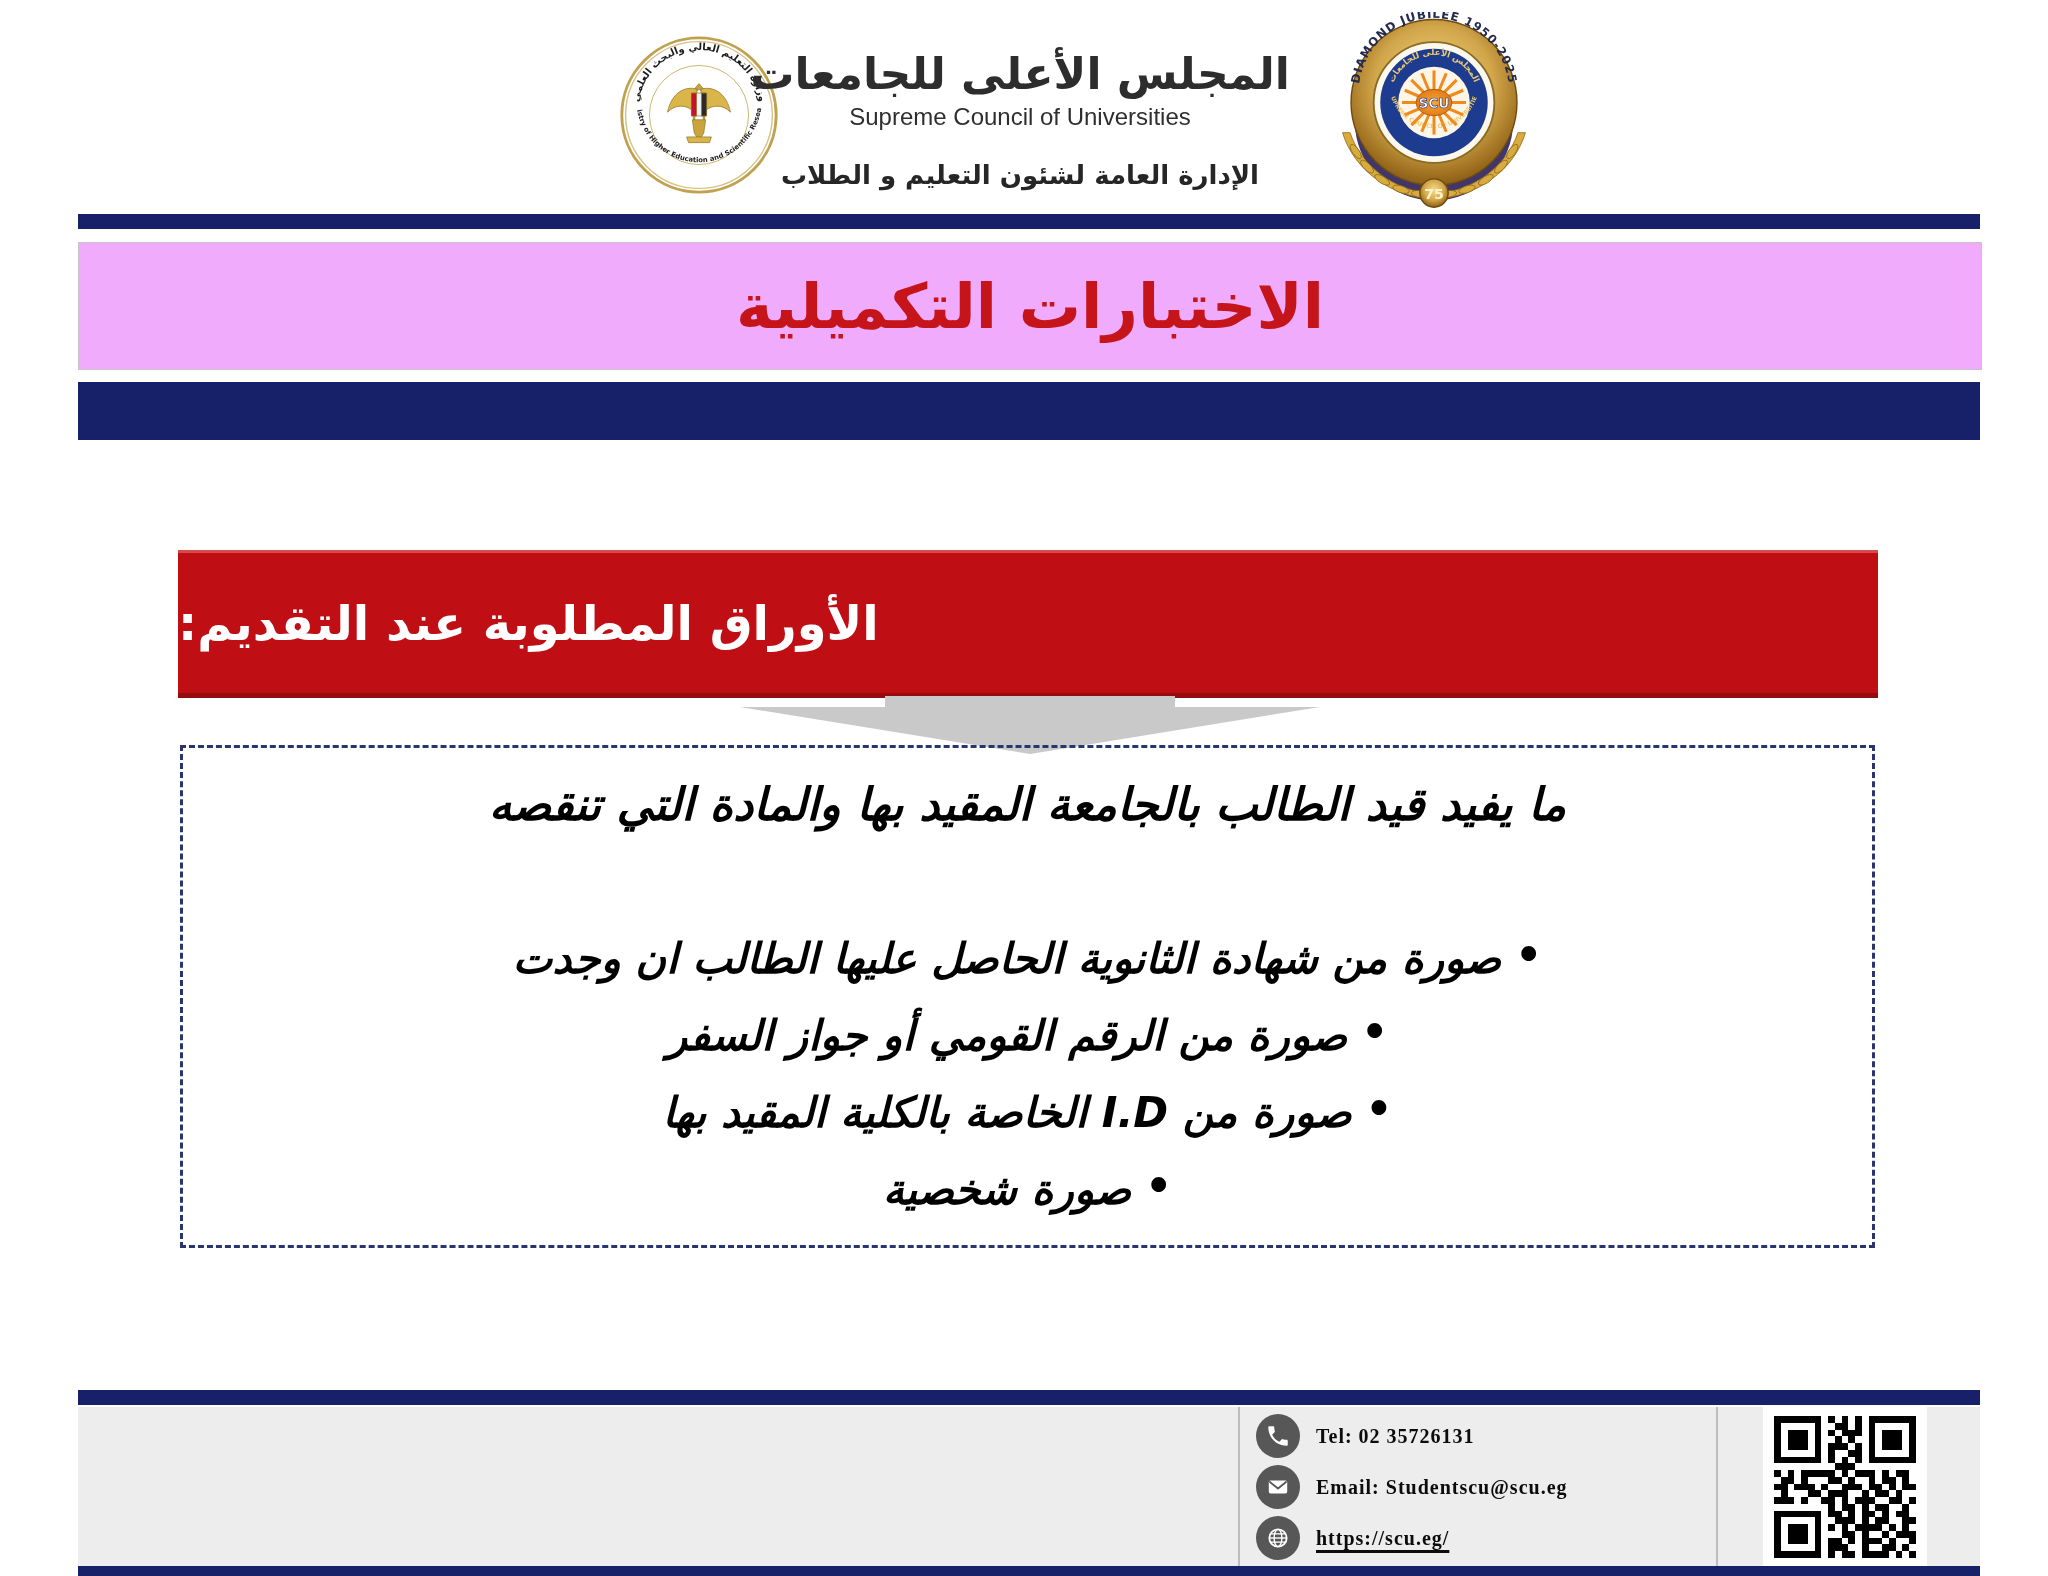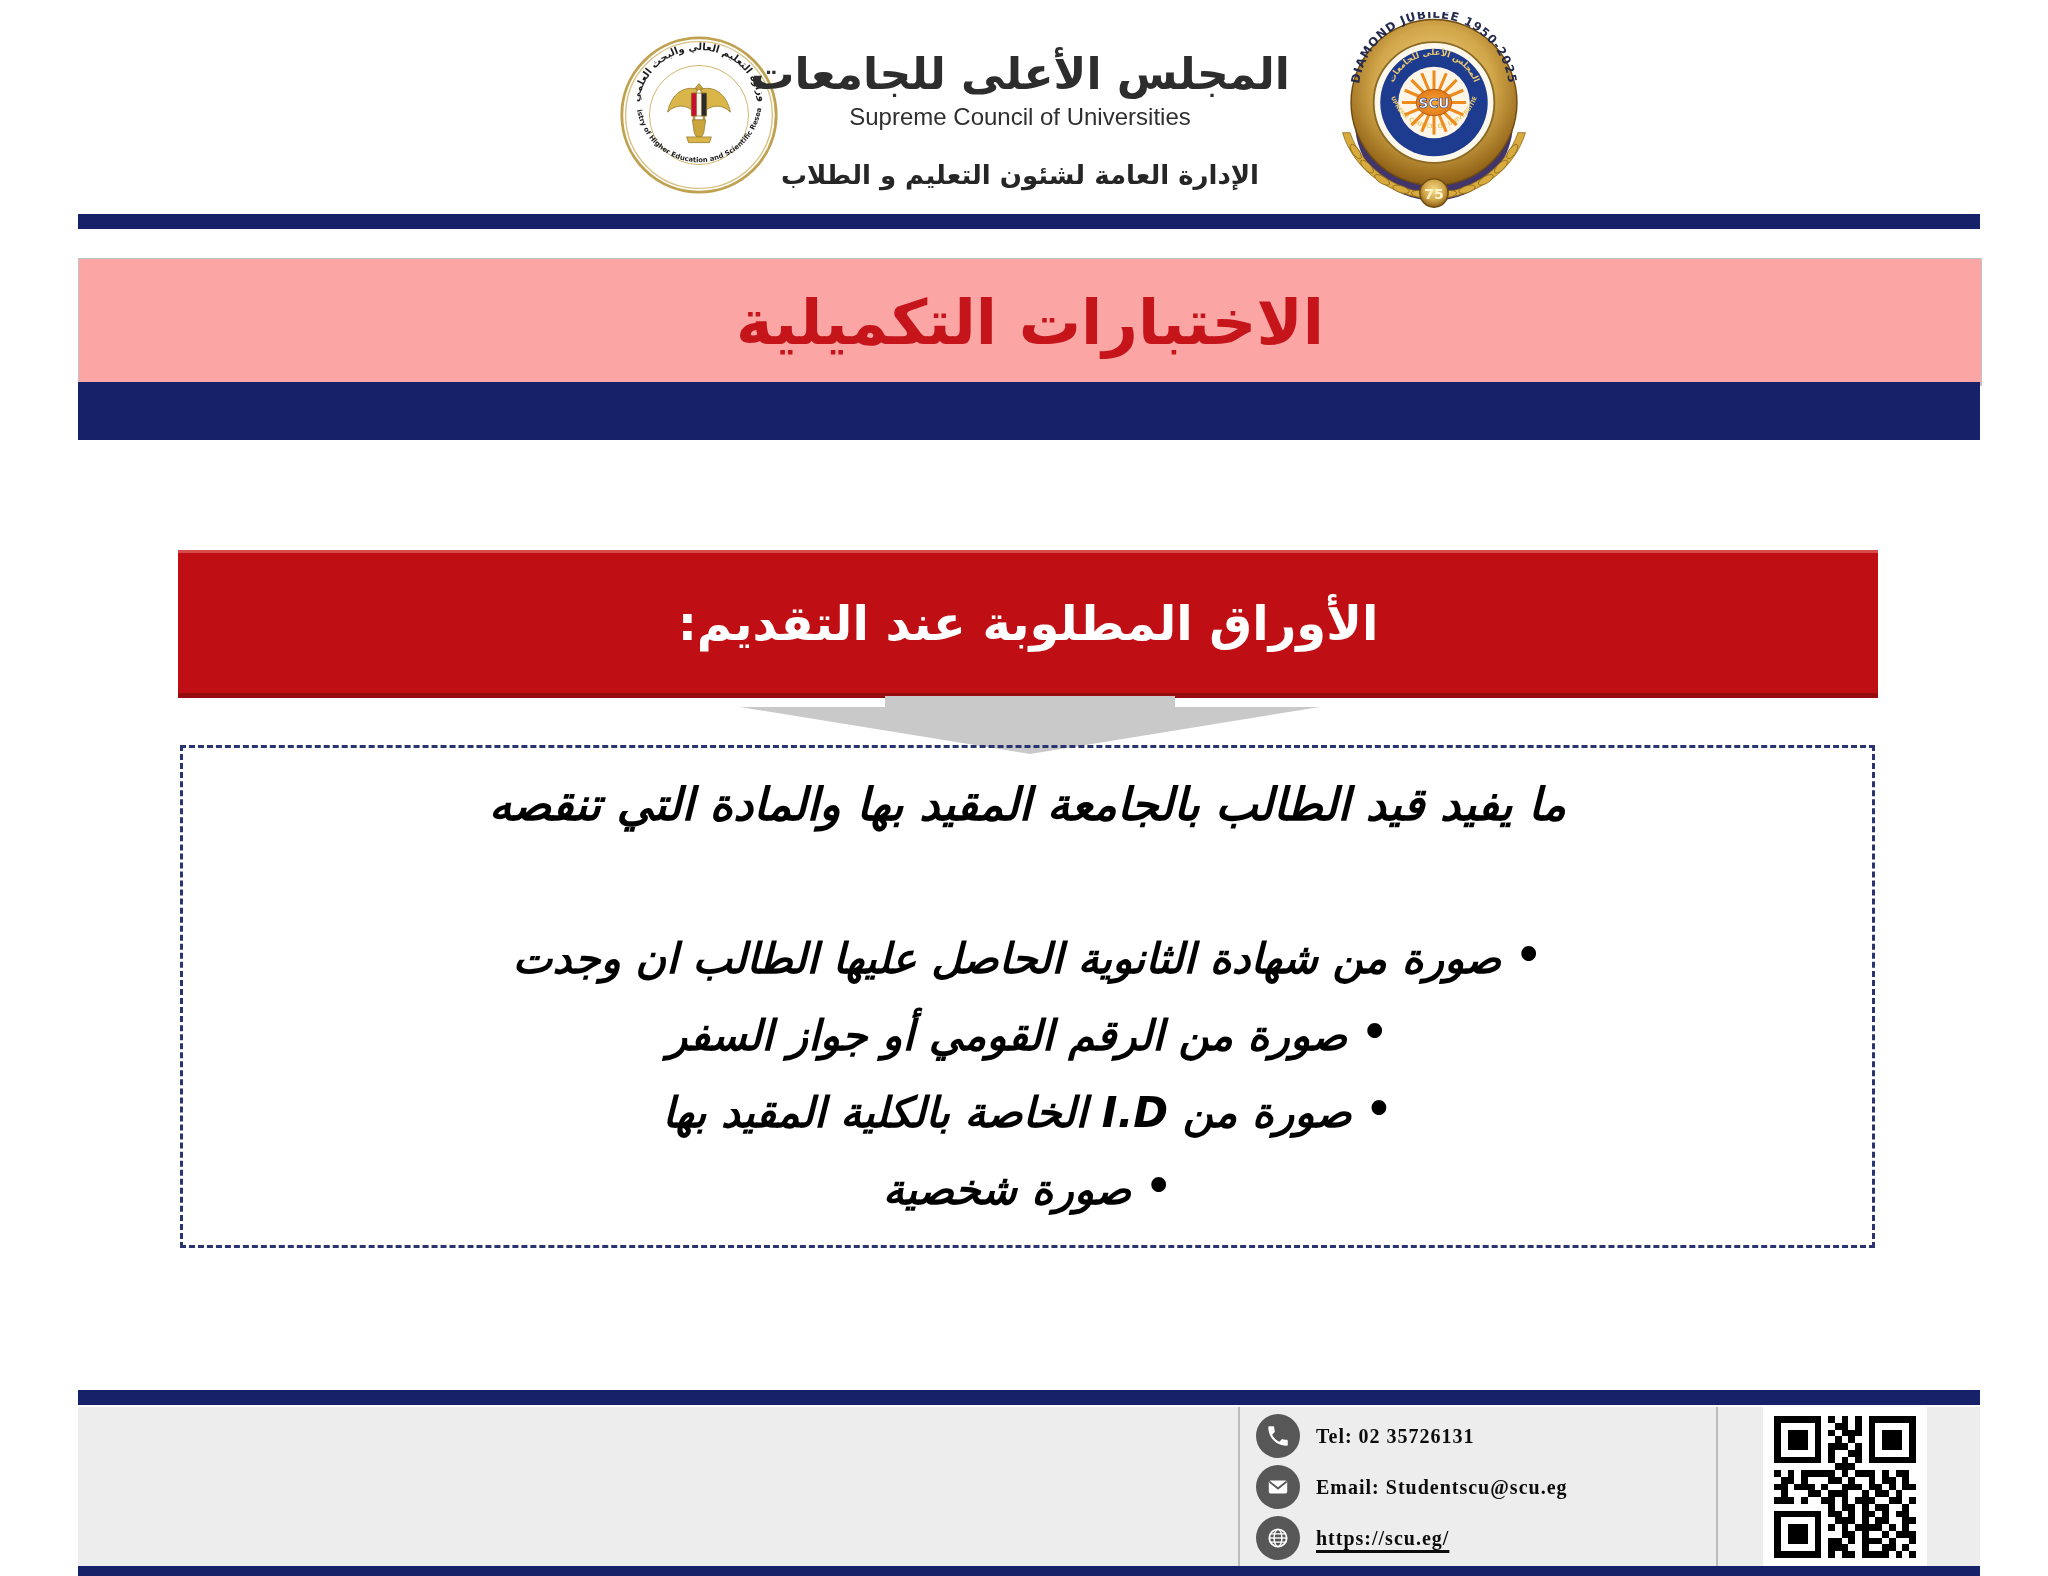--- a/index.html
+++ b/index.html
@@ -11,28 +11,28 @@
   .org-block{position:absolute;left:700px;top:48px;width:640px;text-align:center;color:#2d2d2d;}
   .org-ar{font-size:44px;font-weight:bold;line-height:52px;letter-spacing:0;}
   .org-en{font-family:"Liberation Sans",sans-serif;font-size:24px;line-height:30px;color:#2f2f2f;margin-top:2px;}
   .dept-ar{font-size:26px;font-weight:bold;line-height:42px;margin-top:22px;color:#262626;}
   .medal{position:absolute;left:1322px;top:12px;width:224px;height:198px;}
 
   
   .navy{position:absolute;left:78px;width:1902px;background:#17216a;}
   .bar-top{top:214px;height:15px;}
   .bar-mid{top:382px;height:58px;}
-  .title-band{position:absolute;left:78px;top:258px;width:1902px;height:126px;
-              background:#fca5a5;border:1px solid #c4c4c4;display:flex;align-items:center;justify-content:center;}
+  .title-band{position:absolute;left:78px;top:242px;width:1902px;height:126px;
+              background:#f0abfc;border:1px solid #c4c4c4;display:flex;align-items:center;justify-content:center;}
   .title-band .t{font-size:62px;font-weight:bold;color:#c5151b;}
 
   
   .red-banner{position:absolute;left:178px;top:550px;width:1700px;height:148px;background:#c00f14;
               border-top:3px solid #d84b4b;border-bottom:5px solid #960b0e;
-              display:flex;align-items:center;justify-content:center;box-sizing:border-box;}
+              display:flex;align-items:center;box-sizing:border-box;}
   .red-banner .t{color:#ffffff;font-size:48px;font-weight:bold;}
 
   .down-arrow{position:absolute;left:740px;top:696px;width:580px;height:58px;}
 
   
   .req-box{position:absolute;left:180px;top:745px;width:1695px;height:503px;box-sizing:border-box;
            border:3px dashed #2a3570;text-align:center;color:#000;font-style:italic;}
   .req-intro{margin-top:28px;font-size:45px;font-weight:bold;line-height:58px;}
   .req-list{margin-top:86px;}
   .req-item{font-size:42px;font-weight:bold;line-height:77px;}

